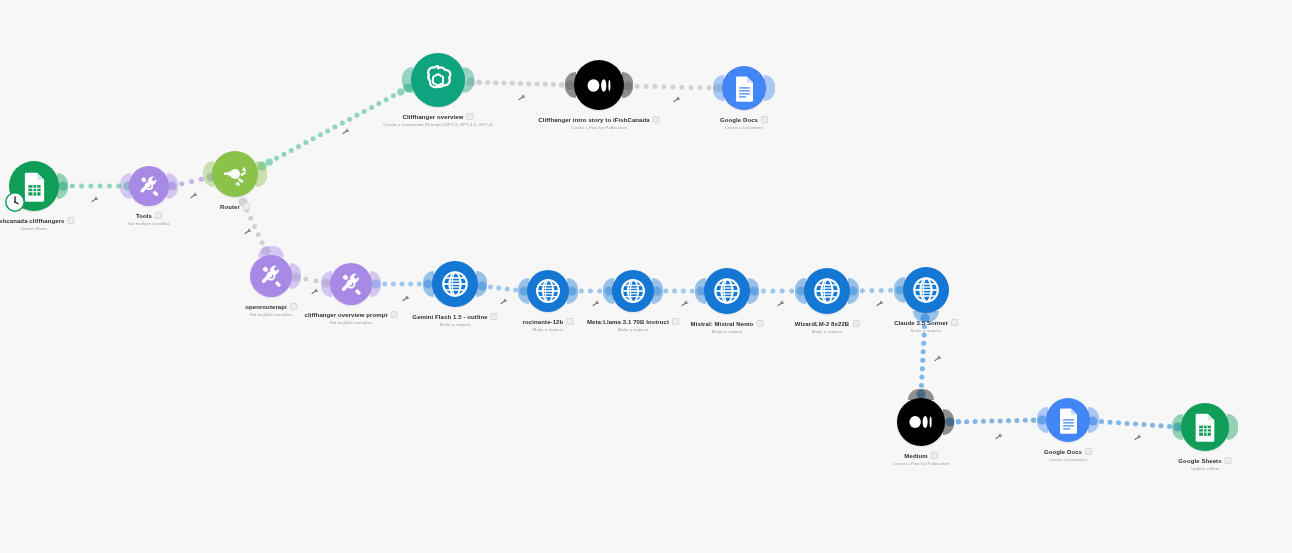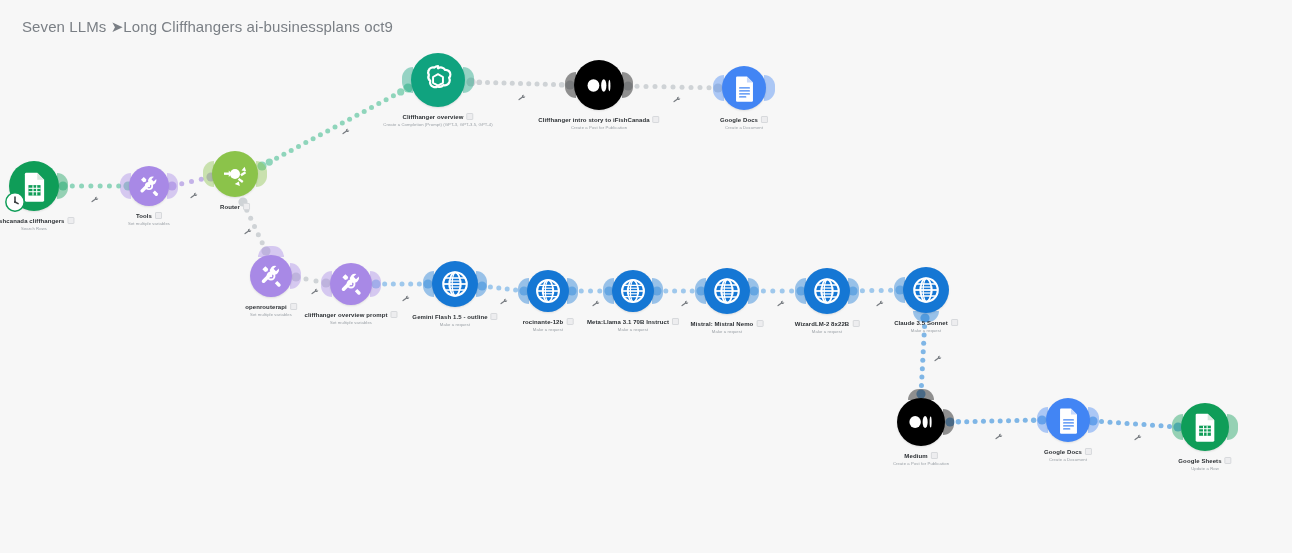--- a/index.html
+++ b/index.html
@@ -90,21 +90,20 @@
     transform: rotate(10deg);
   }
 
   svg { display: block; }
 </style>
 </head>
 <body>
 
 <div id="canvas">
 
-  <div id="title">Seven LLMs ➤Long Cliffhangers ai-businessplans oct9</div>
 
   <svg id="links">
       <g>
         <circle cx="63.00" cy="186.00" r="4.60" fill="#8fd5bb"></circle>
         <circle cx="72.29" cy="186.00" r="2.50" fill="#8fd5bb"></circle>
         <circle cx="81.57" cy="186.00" r="2.50" fill="#8fd5bb"></circle>
         <circle cx="90.86" cy="186.00" r="2.50" fill="#8fd5bb"></circle>
         <circle cx="100.14" cy="186.00" r="2.50" fill="#8fd5bb"></circle>
         <circle cx="109.43" cy="186.00" r="2.50" fill="#8fd5bb"></circle>
         <circle cx="118.71" cy="186.00" r="2.50" fill="#8fd5bb"></circle>

